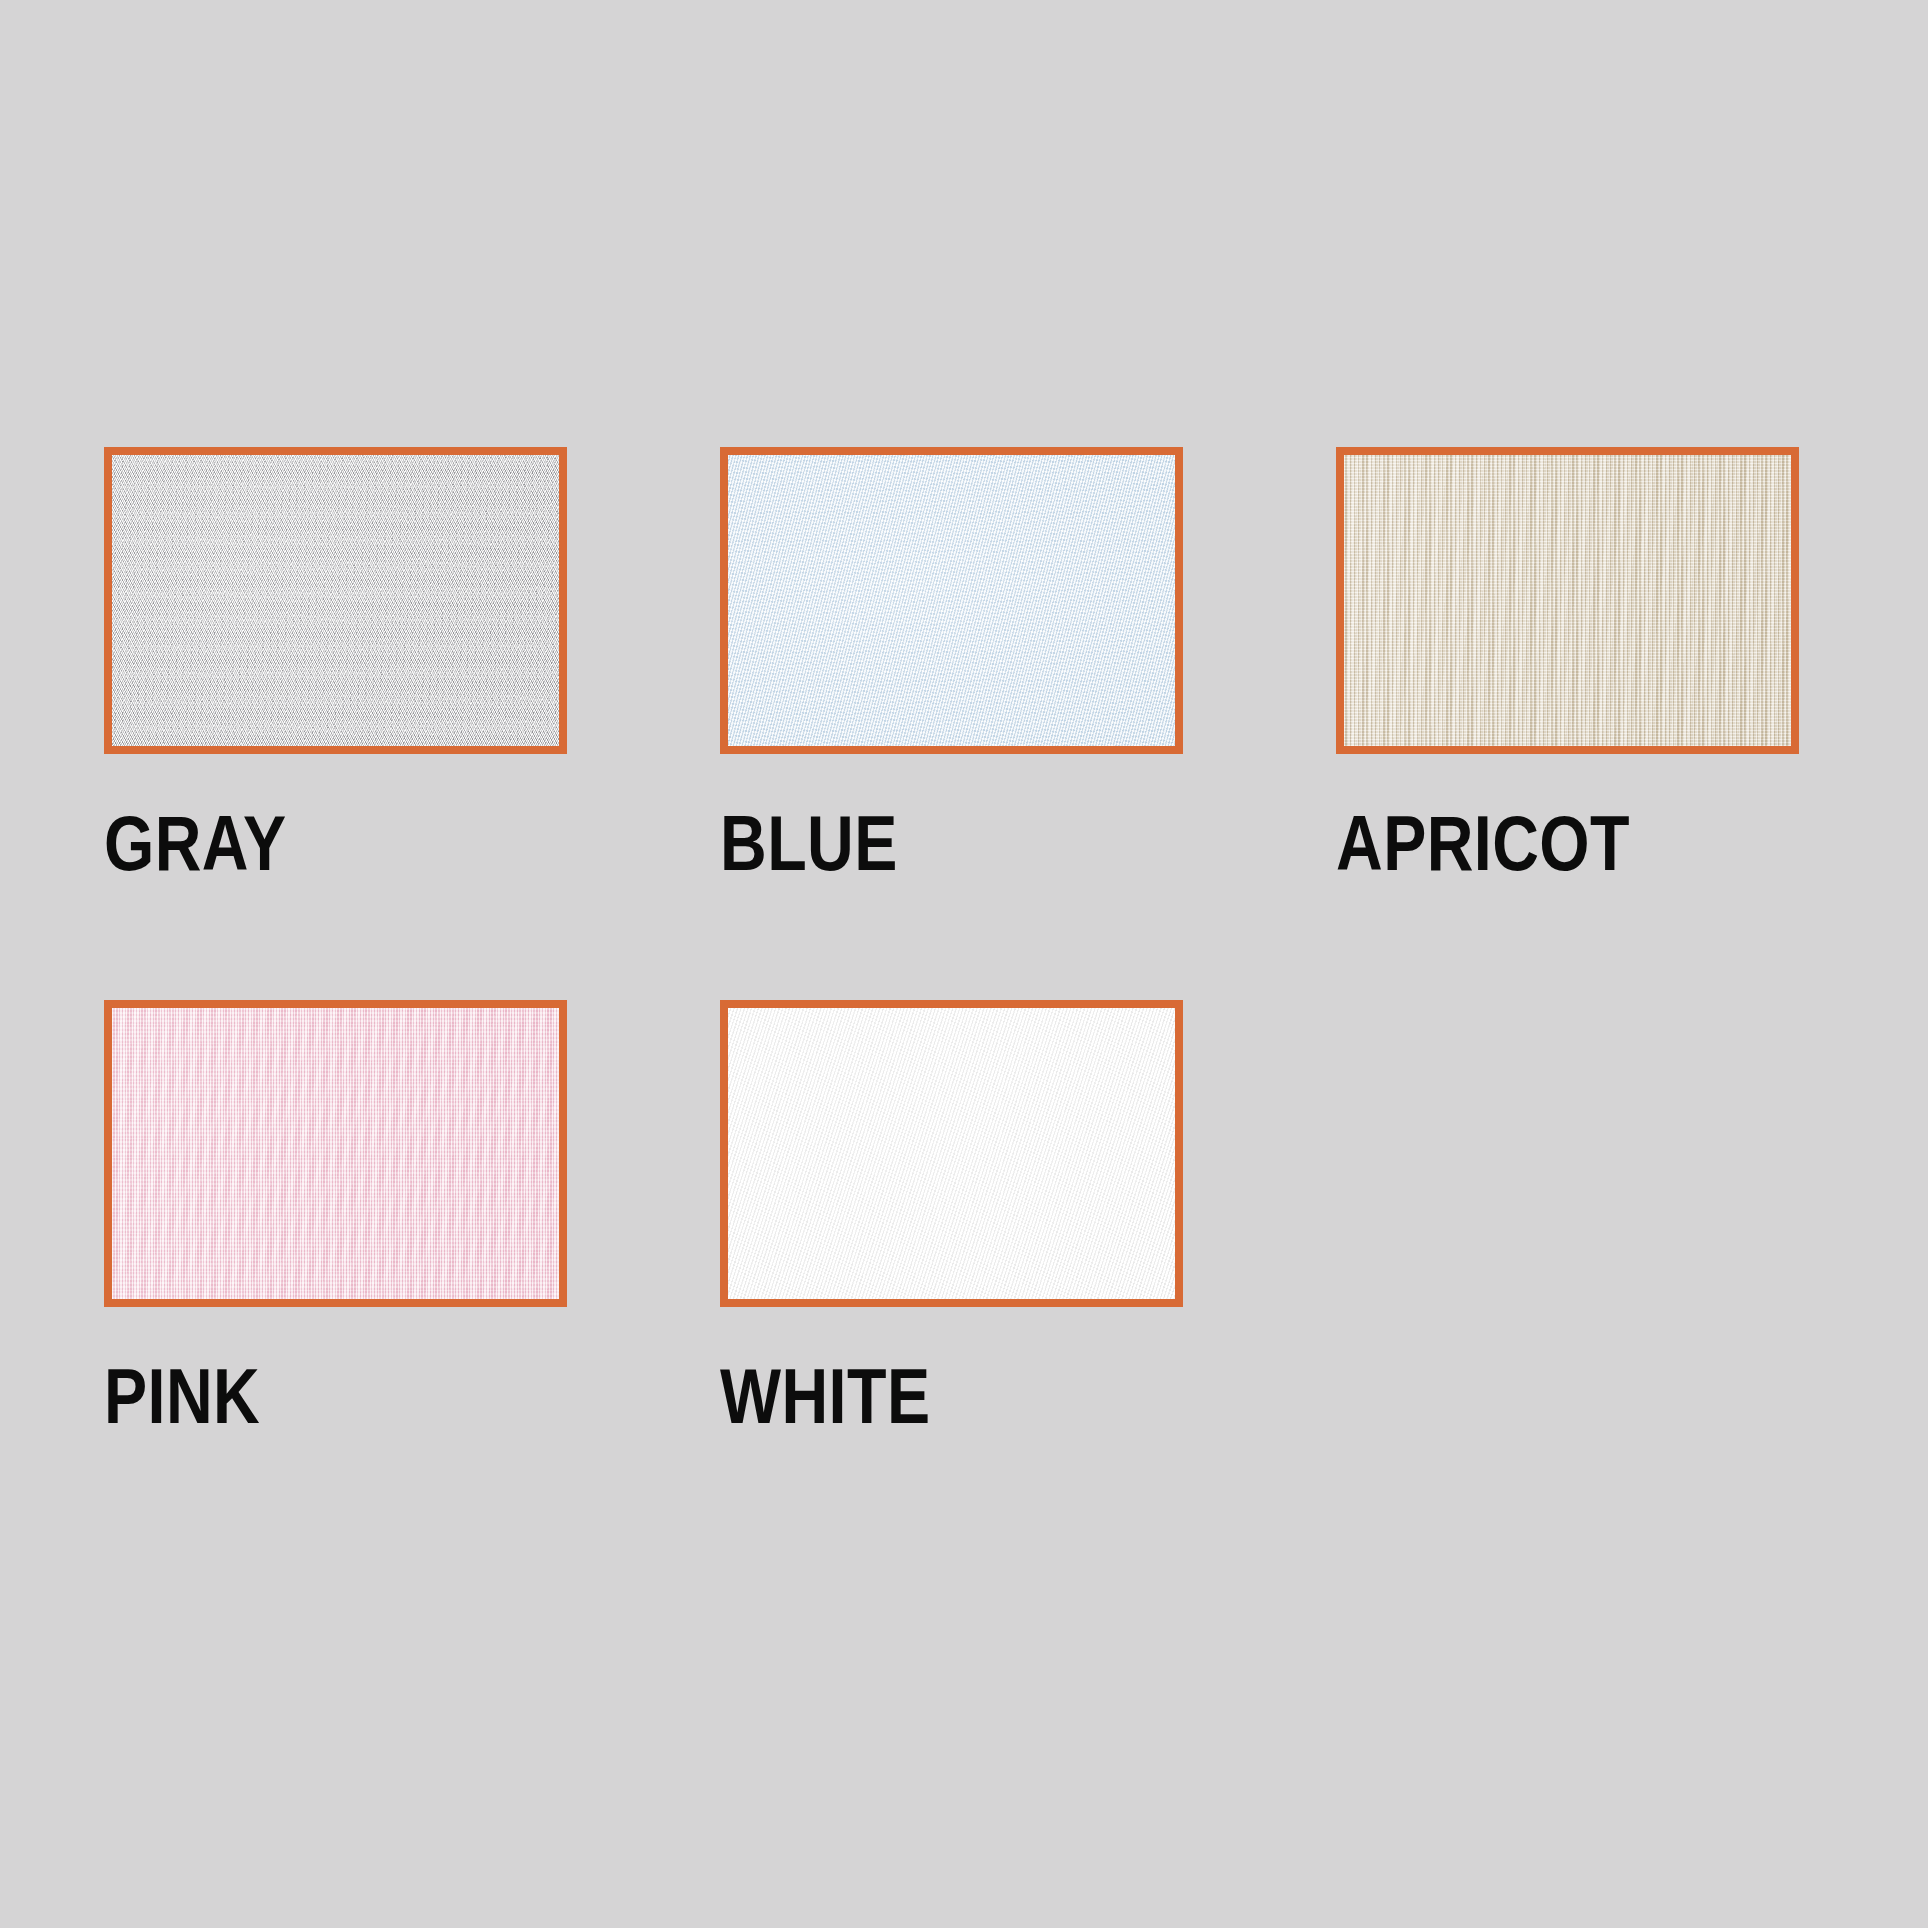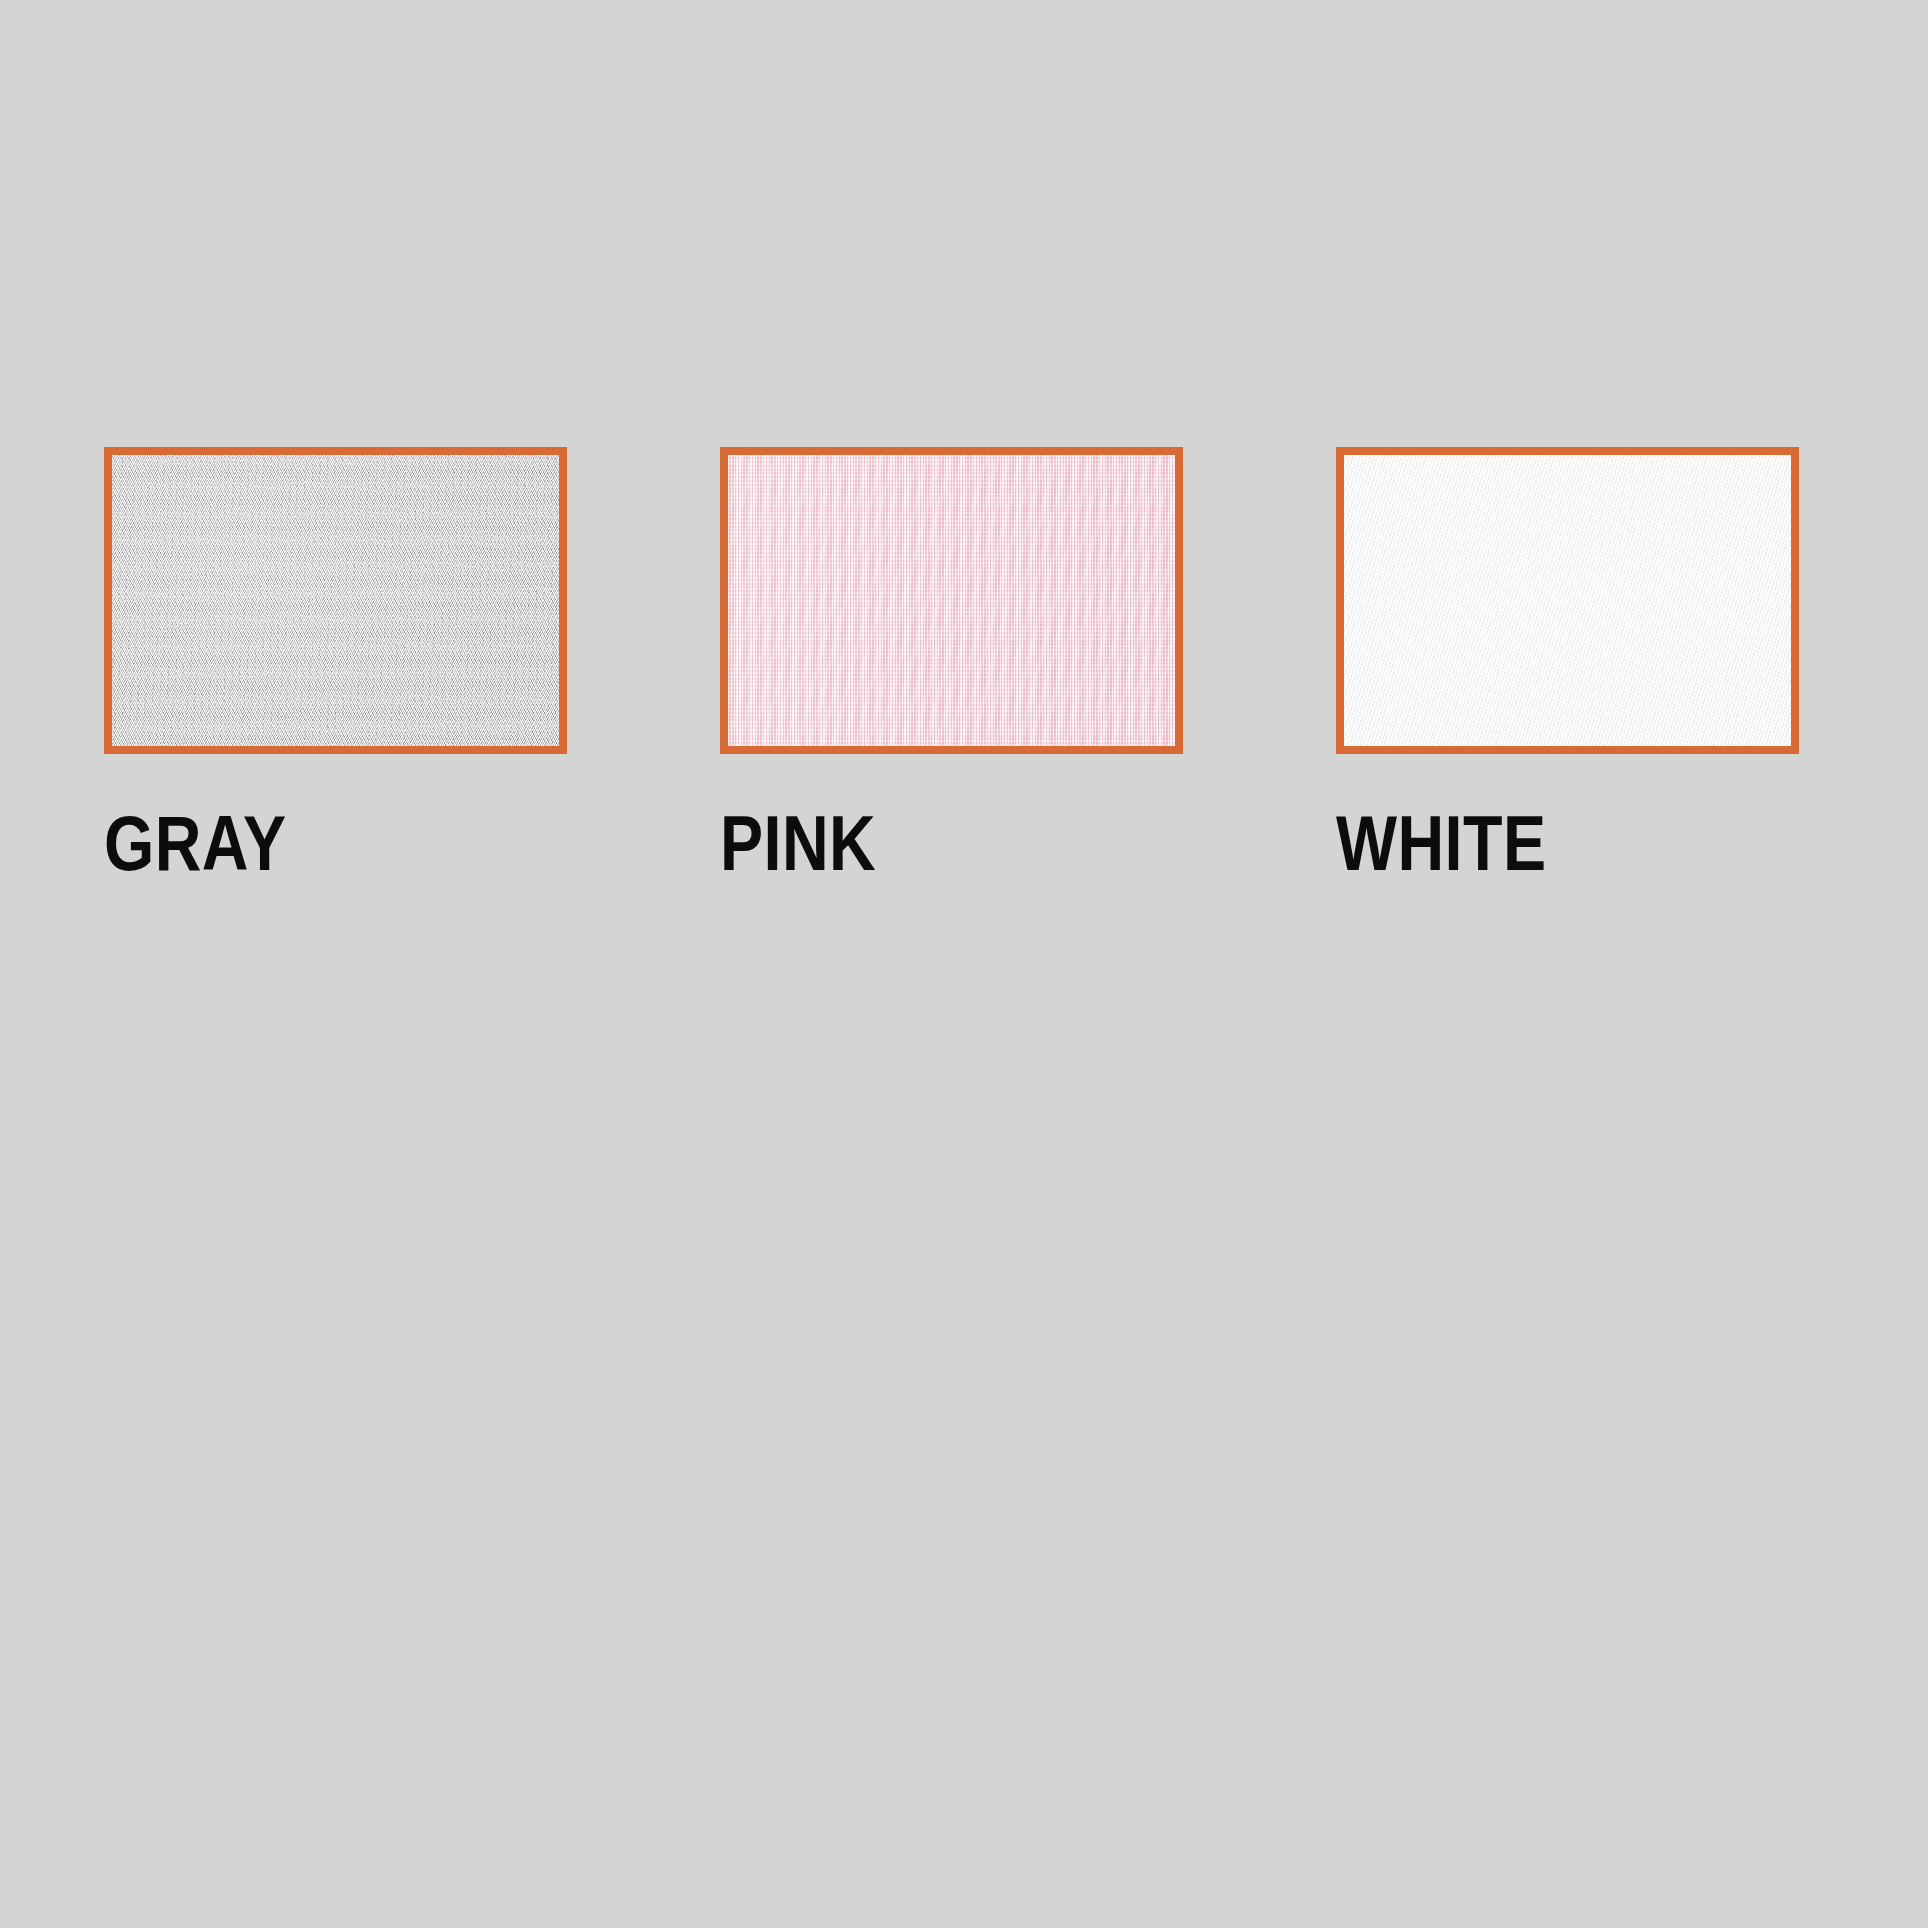--- a/index.html
+++ b/index.html
@@ -171,22 +171,34 @@
 
 <div id="swatch-grid">
 
   <div class="swatch-cell">
     <div class="swatch-frame">
       <div class="swatch-fabric fabric-gray"></div>
     </div>
     <div class="swatch-label">GRAY</div>
   </div>
 
-
-
+  <div class="swatch-cell">
+    <div class="swatch-frame">
+      <div class="swatch-fabric fabric-blue"></div>
+    </div>
+    <div class="swatch-label">BLUE</div>
+  </div>
+
+
+  <div class="swatch-cell">
+    <div class="swatch-frame">
+      <div class="swatch-fabric fabric-apricot"></div>
+    </div>
+    <div class="swatch-label">APRICOT</div>
+  </div>
 
   <div class="swatch-cell">
     <div class="swatch-frame">
       <div class="swatch-fabric fabric-pink"></div>
     </div>
     <div class="swatch-label">PINK</div>
   </div>
 
   <div class="swatch-cell">
     <div class="swatch-frame">

